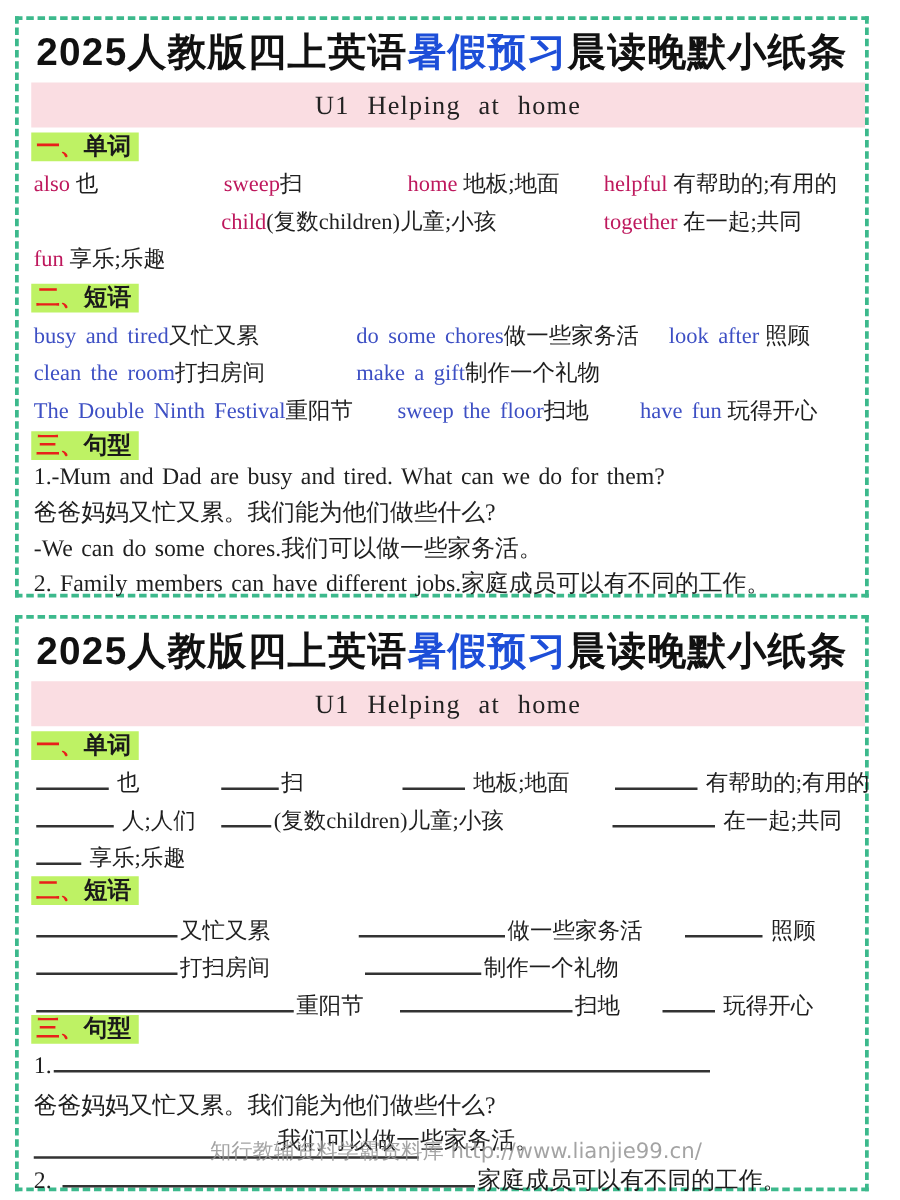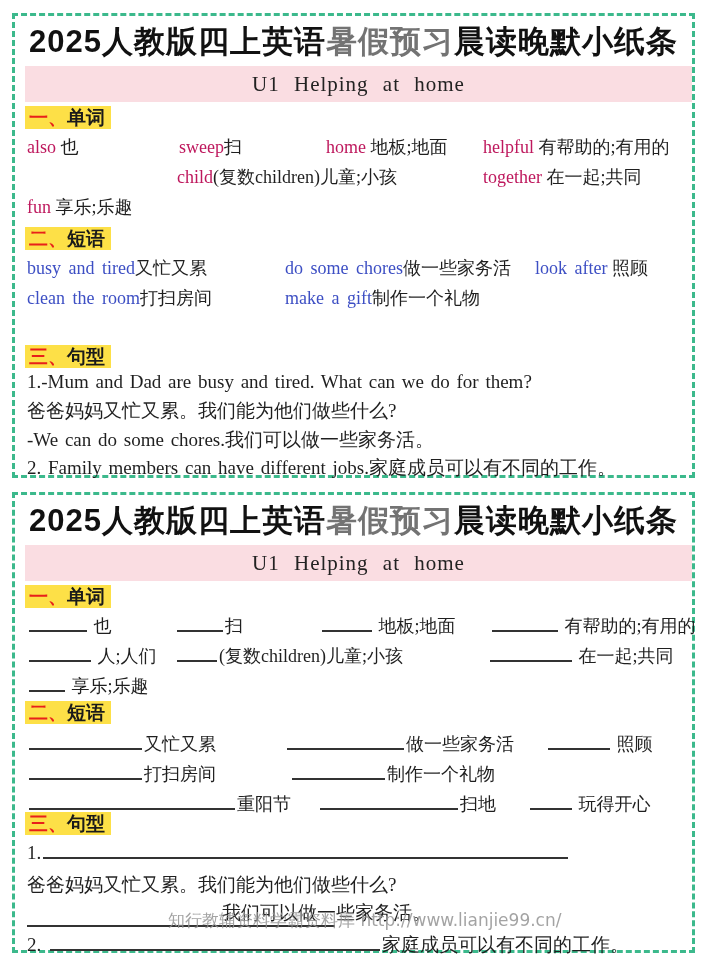--- a/index.html
+++ b/index.html
@@ -13,28 +13,28 @@
     border:3px dashed #3cb98c;background:#ffffff;
   }
   #panel1{top:13px;height:465px;}
   #panel2{top:492px;height:461px;}
   .title{
     position:absolute;top:6px;left:0;width:100%;text-align:center;
     font-family:"Liberation Sans","DejaVu Sans",sans-serif;
     font-weight:bold;font-size:31px;line-height:40px;color:#111;
     letter-spacing:1px;white-space:nowrap;
   }
-  .title .hl{color:#737373;font-family:Liberation Mono, monospace;}
+  .title .hl{color:#1d4ed8;font-family:Liberation Mono, monospace;}
   .banner{
     position:absolute;top:50px;left:10px;right:0;height:36px;
     background:#fadde2;text-align:center;line-height:36px;
     font-size:21px;color:#222;word-spacing:8px;letter-spacing:1px;
   }
   .seclab{
-    position:absolute;left:10px;background:#fde047;
+    position:absolute;left:10px;background:#bef264;
     font-weight:bold;font-size:19px;line-height:23px;padding:0 6px 0 4px;
     white-space:nowrap;
   }
   .seclab .num{color:#e8201a;}
   .seclab .nm{color:#1a1a1a;}
   .row{
     position:absolute;left:0;width:100%;height:26px;line-height:26px;
     font-size:18px;white-space:nowrap;
   }
   .it{position:absolute;white-space:nowrap;}
@@ -84,20 +84,25 @@
 
   <div class="row phr" style="top:269px">
     <span class="it" style="left:12px"><span class="en">clean the room</span><span class="zh">打扫房间</span></span>
     <span class="it" style="left:270px"><span class="en">make a gift</span><span class="zh">制作一个礼物</span></span>
   </div>
   <div class="row phr" style="top:239px">
     <span class="it" style="left:12px"><span class="en">busy and tired</span><span class="zh">又忙又累</span></span>
     <span class="it" style="left:270px"><span class="en">do some chores</span><span class="zh">做一些家务活</span></span>
     <span class="it" style="left:520px"><span class="en">look after</span><span class="zh"> 照顾</span></span>
   </div>
+  <div class="row phr" style="top:299px">
+    <span class="it" style="left:12px"><span class="en">The Double Ninth Festival</span><span class="zh">重阳节</span></span>
+    <span class="it" style="left:303px"><span class="en">sweep the floor</span><span class="zh">扫地</span></span>
+    <span class="it" style="left:497px"><span class="en">have fun</span><span class="zh"> 玩得开心</span></span>
+  </div>
 
   <div class="seclab" style="top:329px"><span class="num">三、</span><span class="nm">句型</span></div>
 
   <div class="sent" style="top:354px">1.-Mum and Dad are busy and tired. What can we do for them?</div>
   <div class="sent" style="top:383px">爸爸妈妈又忙又累。我们能为他们做些什么?</div>
   <div class="sent" style="top:412px">-We can do some chores.我们可以做一些家务活。</div>
   <div class="sent" style="top:440px">2. Family members can have different jobs.家庭成员可以有不同的工作。</div>
 </div>
 
 <div class="panel" id="panel2">

